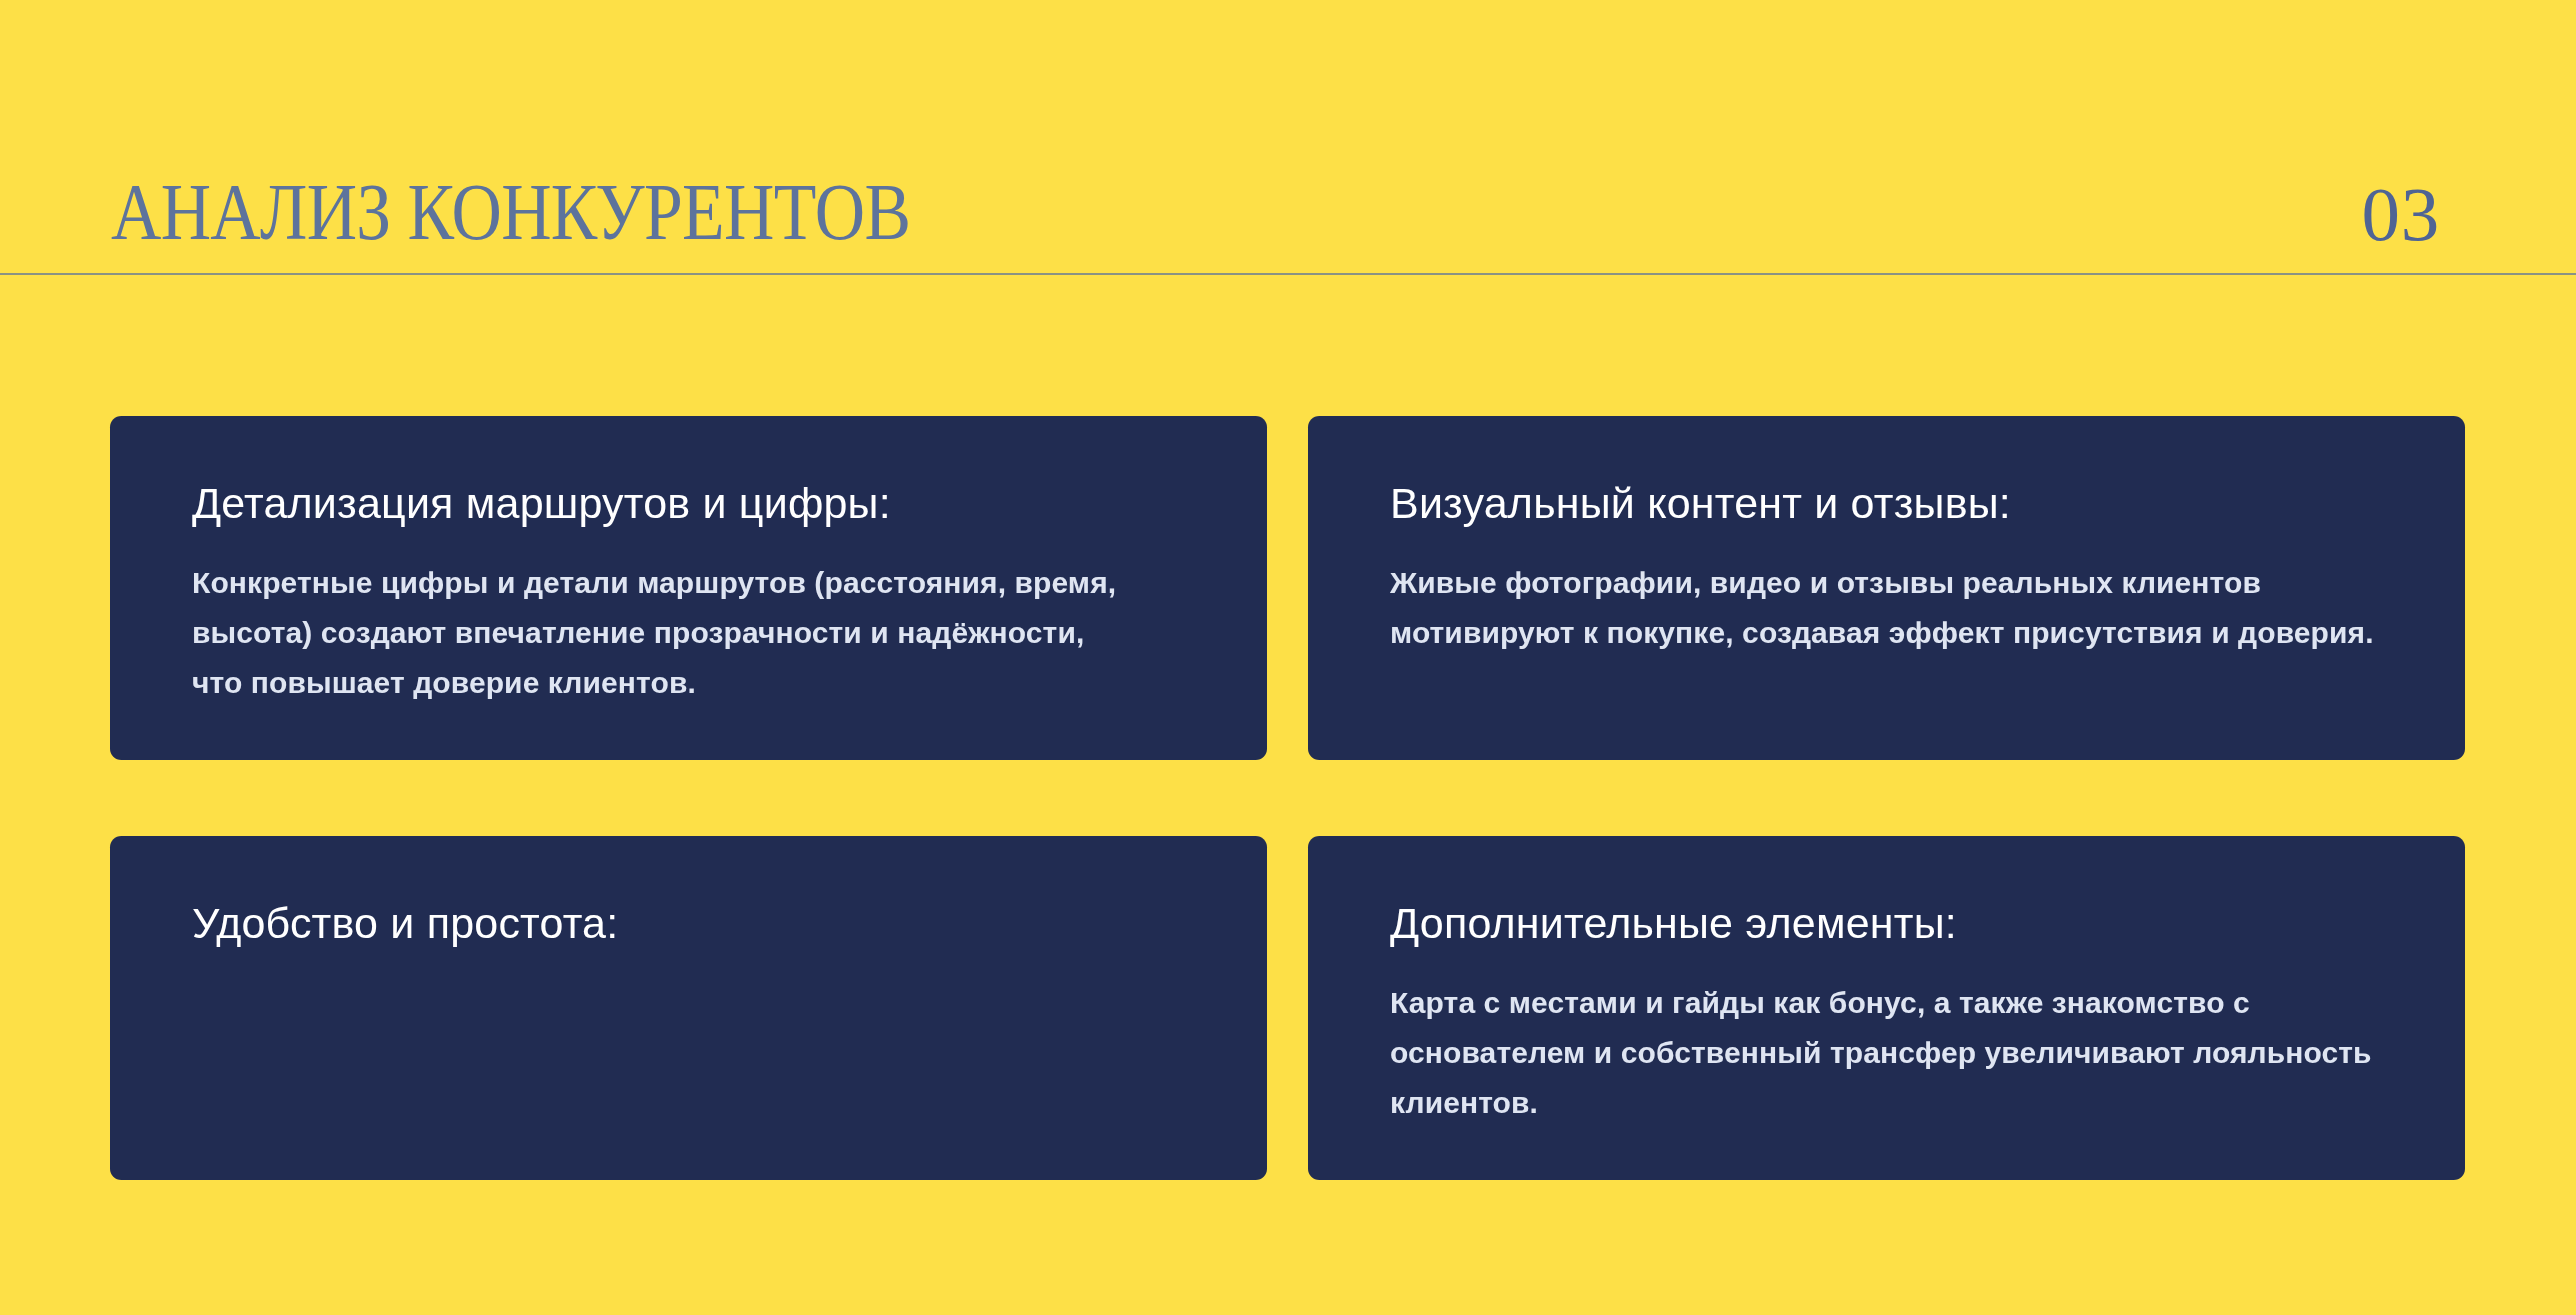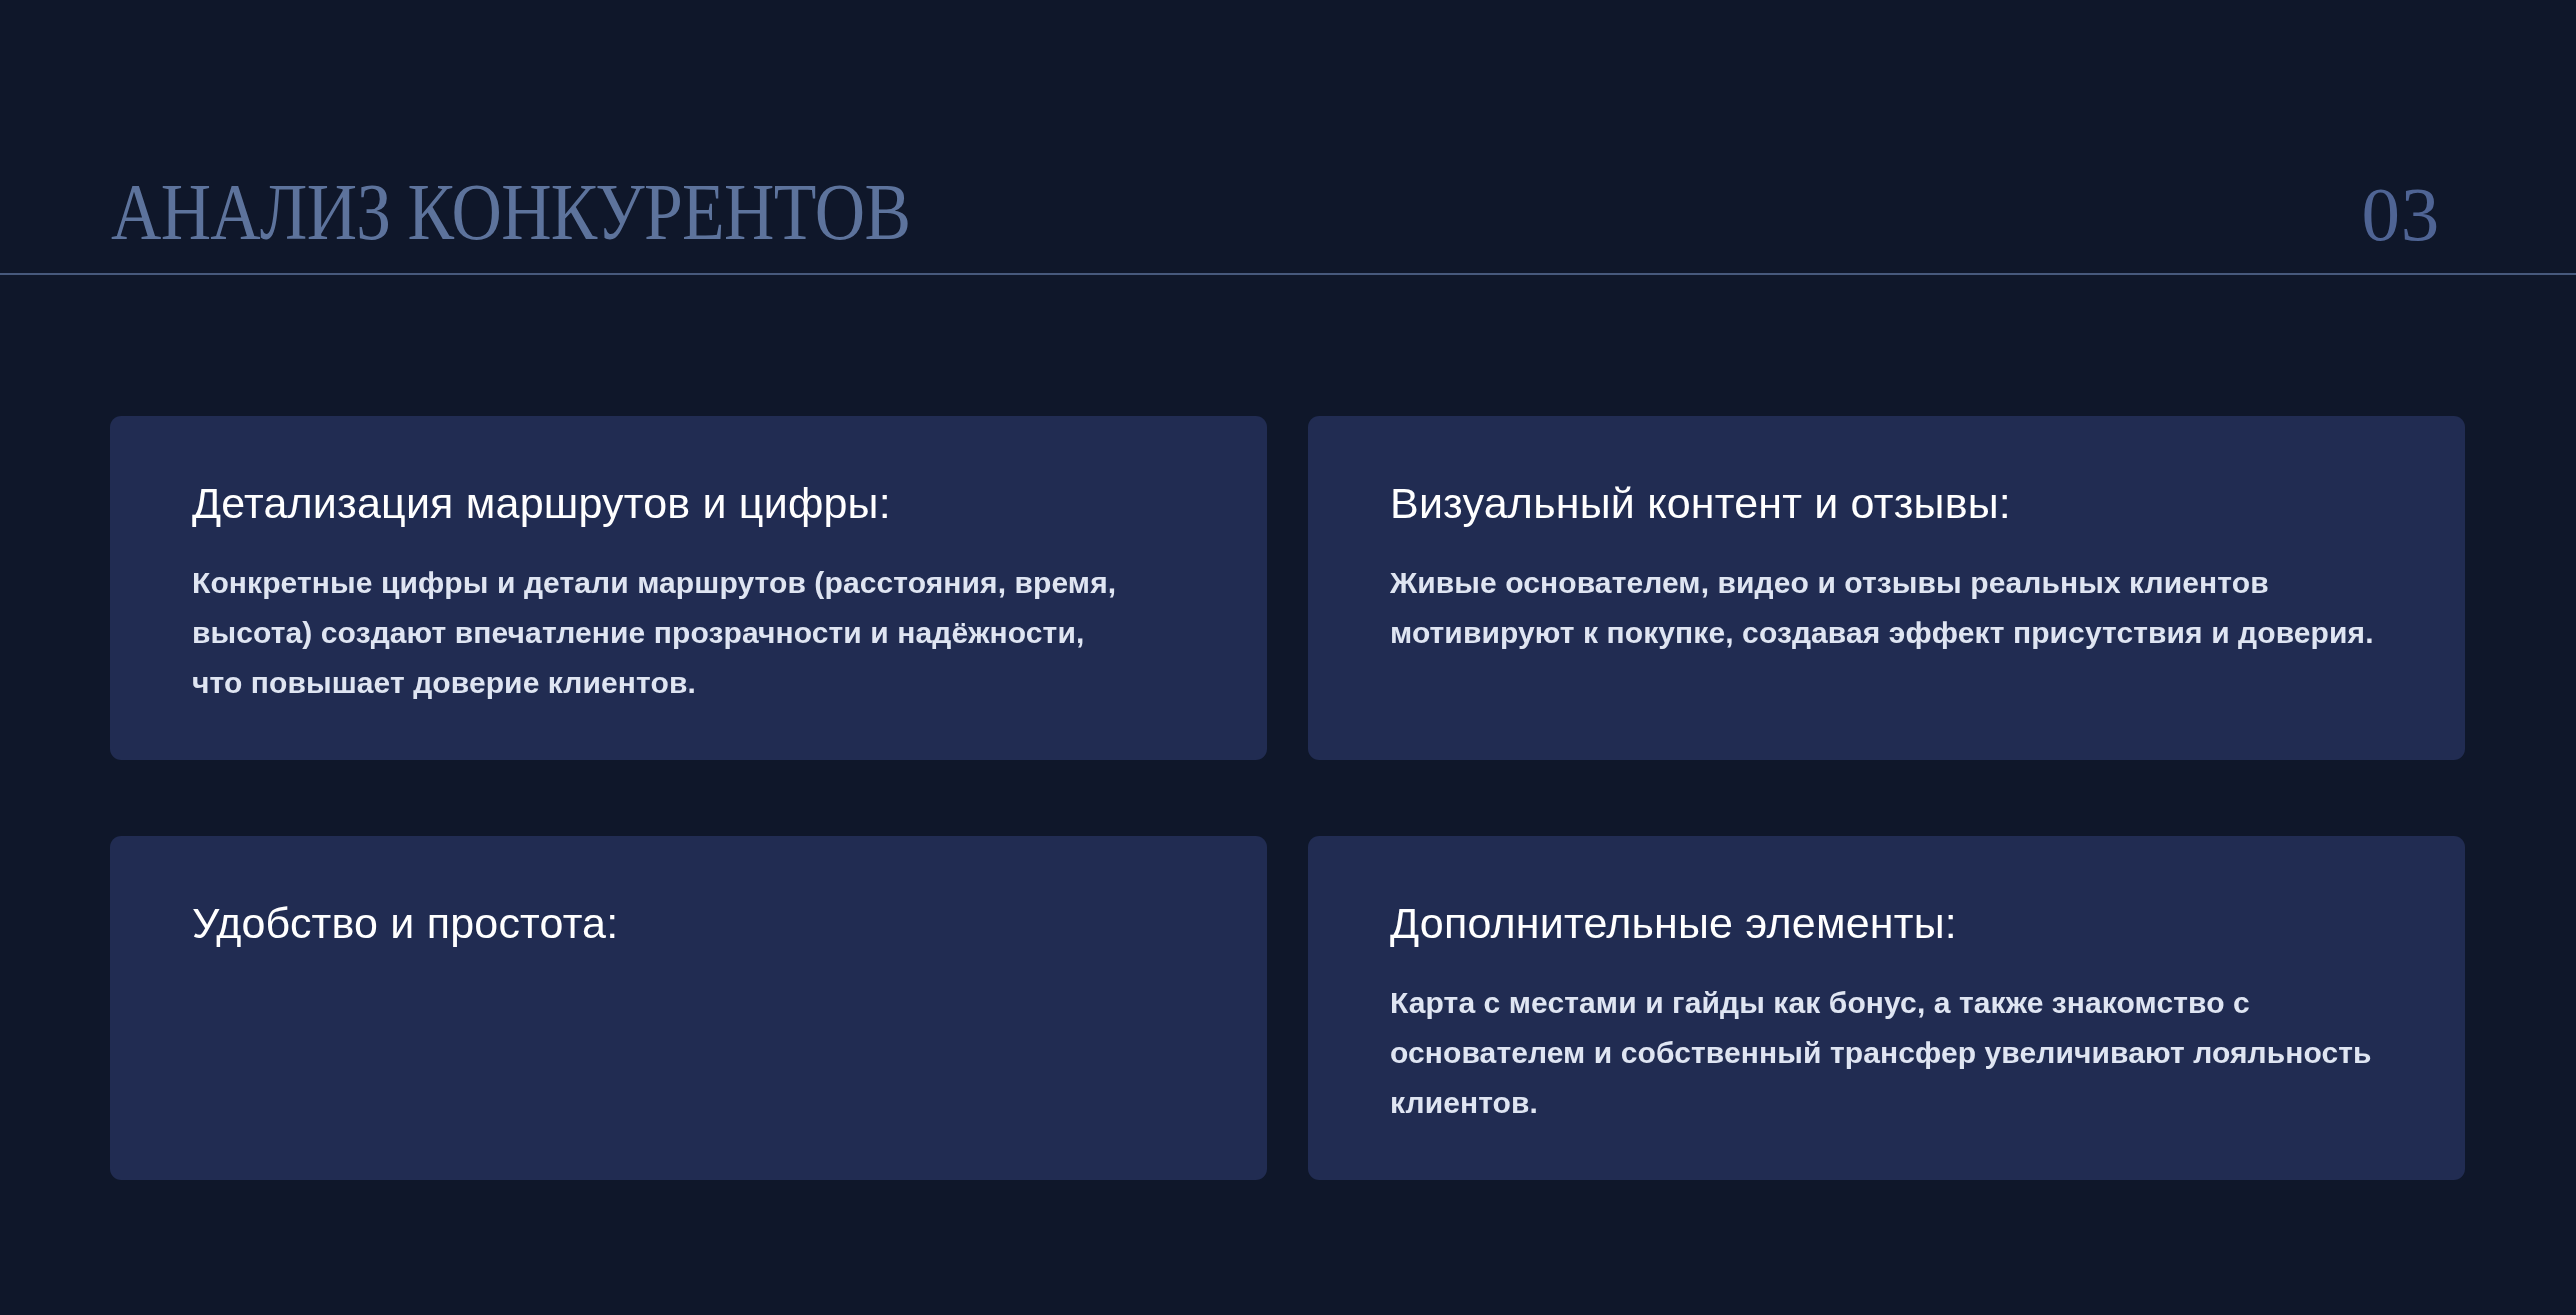--- a/index.html
+++ b/index.html
@@ -12,21 +12,21 @@
     height: 1315px;
     overflow: hidden;
     font-family: "Liberation Sans", sans-serif;
     -webkit-font-smoothing: antialiased;
   }
 
   .slide {
     position: relative;
     width: 2576px;
     height: 1315px;
-    background: #0f172a;
+    background: #fde047;
     box-sizing: border-box;
   }
 
   
   .slide-header {
     position: absolute;
     left: 0;
     top: 0;
     width: 2576px;
     height: 275px;
@@ -132,21 +132,21 @@
 
   <div class="card-grid">
 
     <div class="card card-1">
       <h2 class="card-title">Детализация маршрутов и цифры:</h2>
       <p class="card-body">Конкретные цифры и детали маршрутов (расстояния, время, высота) создают впечатление прозрачности и надёжности, что повышает доверие клиентов.</p>
     </div>
 
     <div class="card card-2">
       <h2 class="card-title">Визуальный контент и отзывы:</h2>
-      <p class="card-body">Живые основателем, видео и отзывы реальных клиентов мотивируют к покупке, создавая эффект присутствия и доверия.</p>
+      <p class="card-body">Живые фотографии, видео и отзывы реальных клиентов мотивируют к покупке, создавая эффект присутствия и доверия.</p>
     </div>
 
     <div class="card card-3">
       <h2 class="card-title">Удобство и простота:</h2>
     </div>
 
     <div class="card card-4">
       <h2 class="card-title">Дополнительные элементы:</h2>
       <p class="card-body">Карта с местами и гайды как бонус, а также знакомство с основателем и собственный трансфер увеличивают лояльность клиентов.</p>
     </div>

